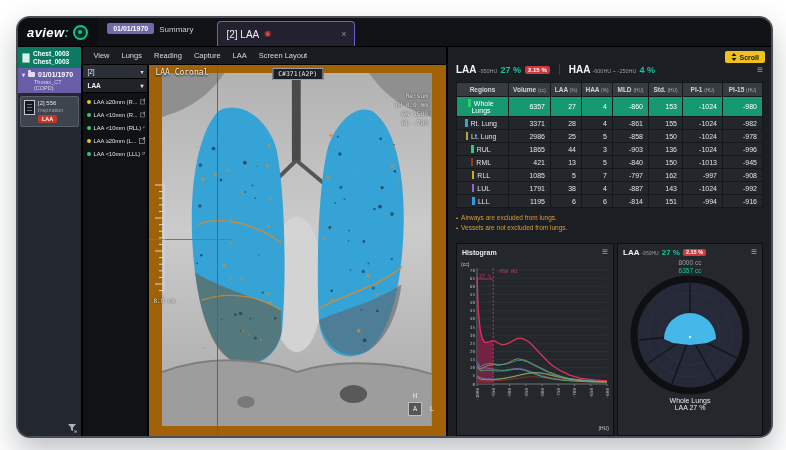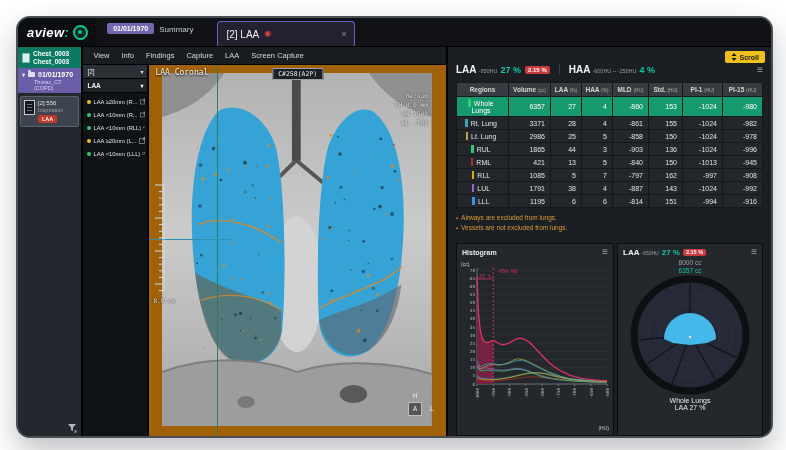--- a/index.html
+++ b/index.html
@@ -177,25 +177,25 @@
         <svg width="9" height="9" viewBox="0 0 9 9">
             <path d="M0 0 H8 L5 3.5 V7 L3 6 V3.5 Z" fill="#aeb4ba"></path>
             <path d="M6.2 6.2 l2 2 M8.2 6.2 v2 h-2" stroke="#aeb4ba" stroke-width=".8" fill="none"></path>
           </svg>
       </div>
     </div>
 
     <div class="midcol">
       <div class="menubar">
           <span>View</span>
-          <span>Info</span>
-          <span>Findings</span>
+          <span>Lungs</span>
+          <span>Reading</span>
           <span>Capture</span>
           <span>LAA</span>
-          <span>Screen Capture</span>
+          <span>Screen Layout</span>
         </div>
       <div class="midrow">
 
         <div class="findings">
           <div class="f-head">
             <span>[2]</span>
             <span class="carat">▾</span>
           </div>
           <div class="f-filter">
             <span>LAA</span>
@@ -357,21 +357,21 @@
               <path d="M0 300 C60 278 118 292 138 300 C180 286 240 290 276 302 L276 354 H0 Z" fill="#9d9d9d"></path>
               <ellipse cx="196" cy="322" rx="14" ry="9" fill="#3c3c3c" opacity=".7"></ellipse>
               <ellipse cx="86" cy="330" rx="9" ry="6" fill="#555" opacity=".5"></ellipse>
               <path d="M0 300 C60 278 118 292 138 300" stroke="#7e7e7e" stroke-width="2" fill="none"></path>
               <path d="M138 300 C180 286 240 290 276 302" stroke="#7e7e7e" stroke-width="2" fill="none"></path>
             </svg>
           </div>
           <div class="xline-v"></div>
           <div class="xline-h"></div>
           <div class="v-title">LAA Coronal</div>
-          <div class="v-badge">C#258(A2P)</div>
+          <div class="v-badge">C#371(A2P)</div>
           <div class="v-overlay">
             <div>Re:sum</div>
             <div>TH 0.0 mm</div>
             <div>WW 1500</div>
             <div>WL -700</div>
           </div>
           <svg class="ruler" width="14" height="110">
               <g id="ruler-g">
                 <line x1="3" x2="12" y1="2" y2="2" stroke="#d6d6d6" stroke-width="1"></line>
                 <line x1="7" x2="12" y1="8.6" y2="8.6" stroke="#d6d6d6" stroke-width="1"></line>

